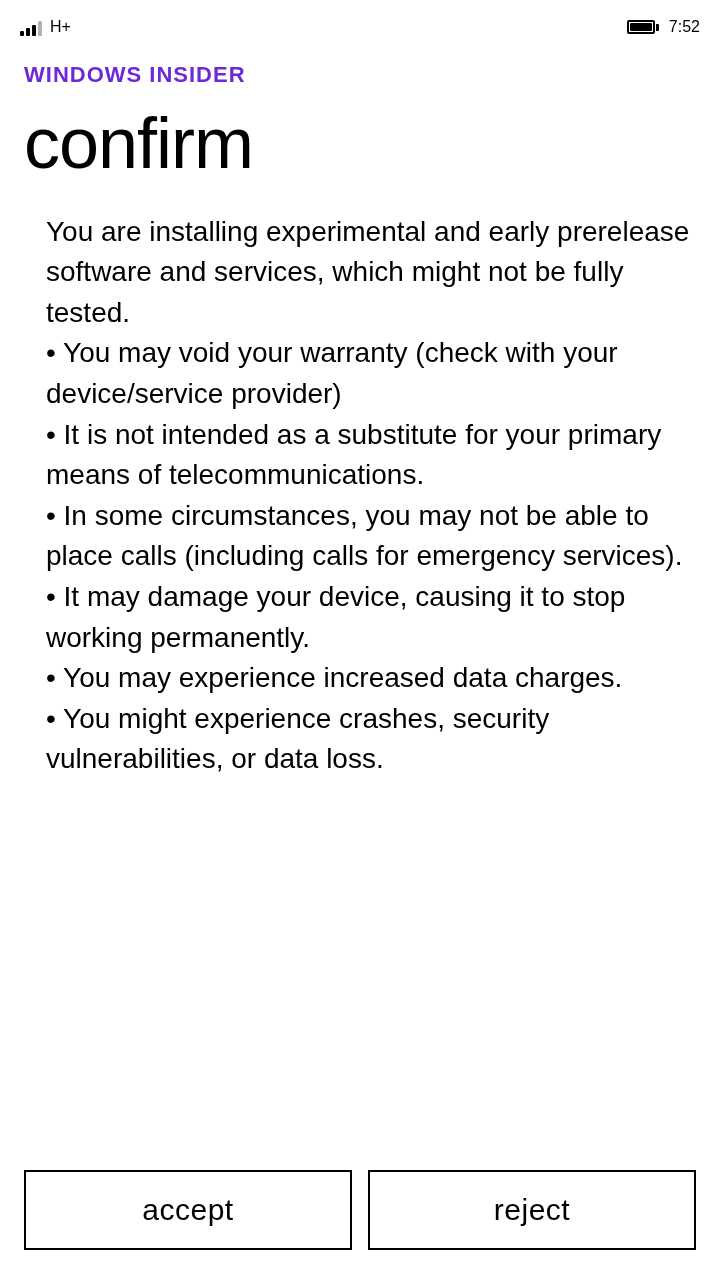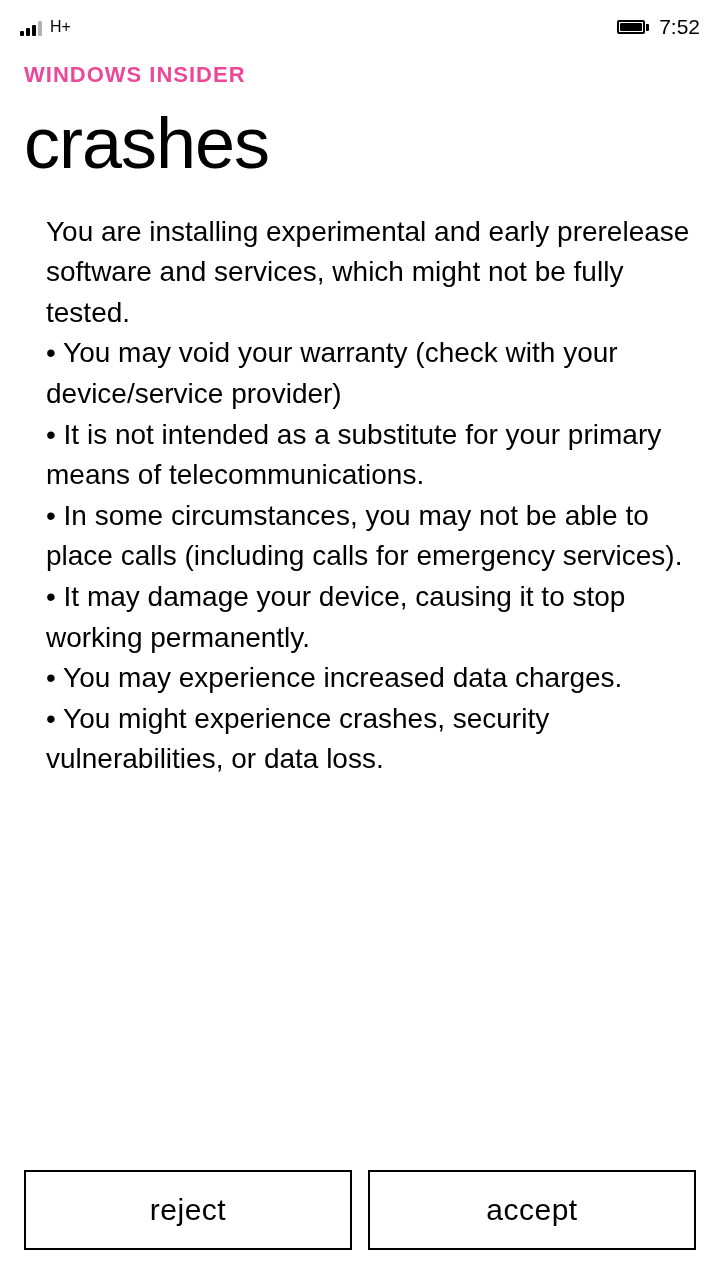--- a/index.html
+++ b/index.html
@@ -90,35 +90,35 @@
 
     .battery-tip {
       width: 3px;
       height: 7px;
       background: #000;
       border-radius: 0 1px 1px 0;
       margin-left: 1px;
     }
 
     .time {
-      font-size: 21px;
+      font-size: 16px;
       font-weight: 400;
       color: #000;
     }
 
     
     .app-header {
       padding: 12px 24px 8px 24px;
     }
 
     .app-title {
       font-size: 22px;
       font-weight: 700;
       letter-spacing: 1px;
-      color: #ec4899;
+      color: #6d28d9;
       text-transform: uppercase;
     }
 
     
     .page-title {
       padding: 10px 24px 20px 24px;
     }
 
     .page-title-text {
       font-size: 72px;
@@ -186,23 +186,23 @@
     </div>
     <span class="time">7:52</span>
   </div>
 </div>
 
 <div class="app-header">
   <span class="app-title">WINDOWS INSIDER</span>
 </div>
 
 <div class="page-title">
-  <span class="page-title-text">crashes</span>
+  <span class="page-title-text">confirm</span>
 </div>
 
 <div class="content">
   <div class="content-text" id="content-body">You are installing experimental and early prerelease software and services, which might not be fully tested.<br>• You may void your warranty (check with your device/service provider)<br>• It is not intended as a substitute for your primary means of telecommunications.<br>• In some circumstances, you may not be able to place calls (including calls for emergency services).<br>• It may damage your device, causing it to stop working permanently.<br>• You may experience increased data charges.<br>• You might experience crashes, security vulnerabilities, or data loss.</div>
 </div>
 
 <div class="button-bar">
+  <button class="action-button">accept</button>
   <button class="action-button">reject</button>
-  <button class="action-button">accept</button>
 </div>
 
 </body></html>

